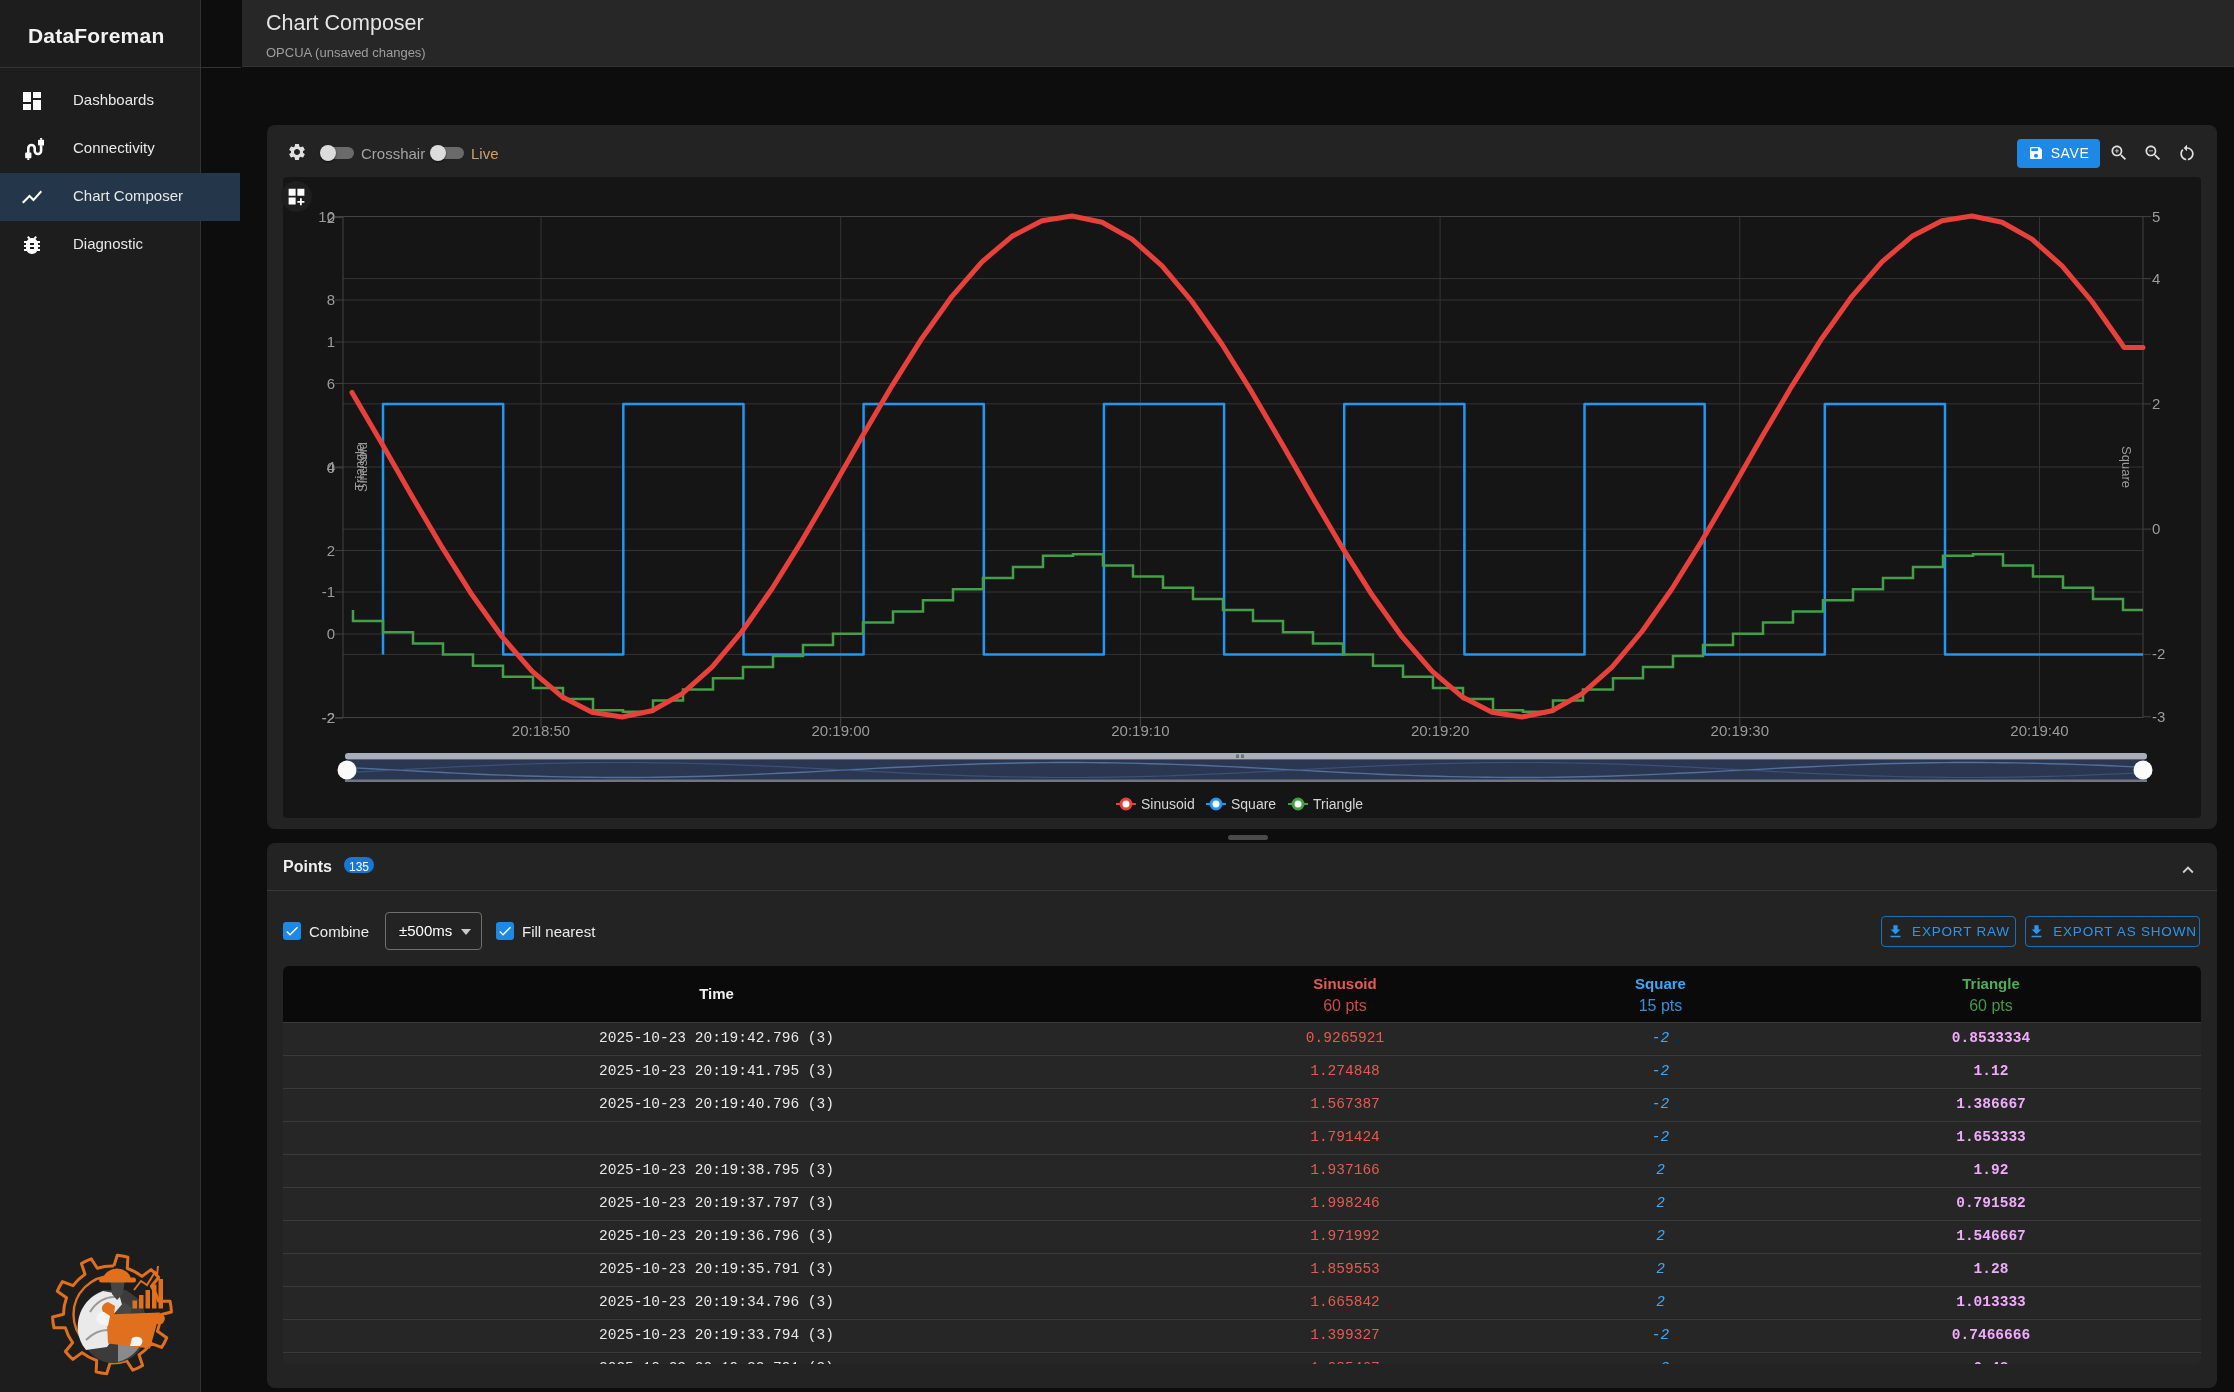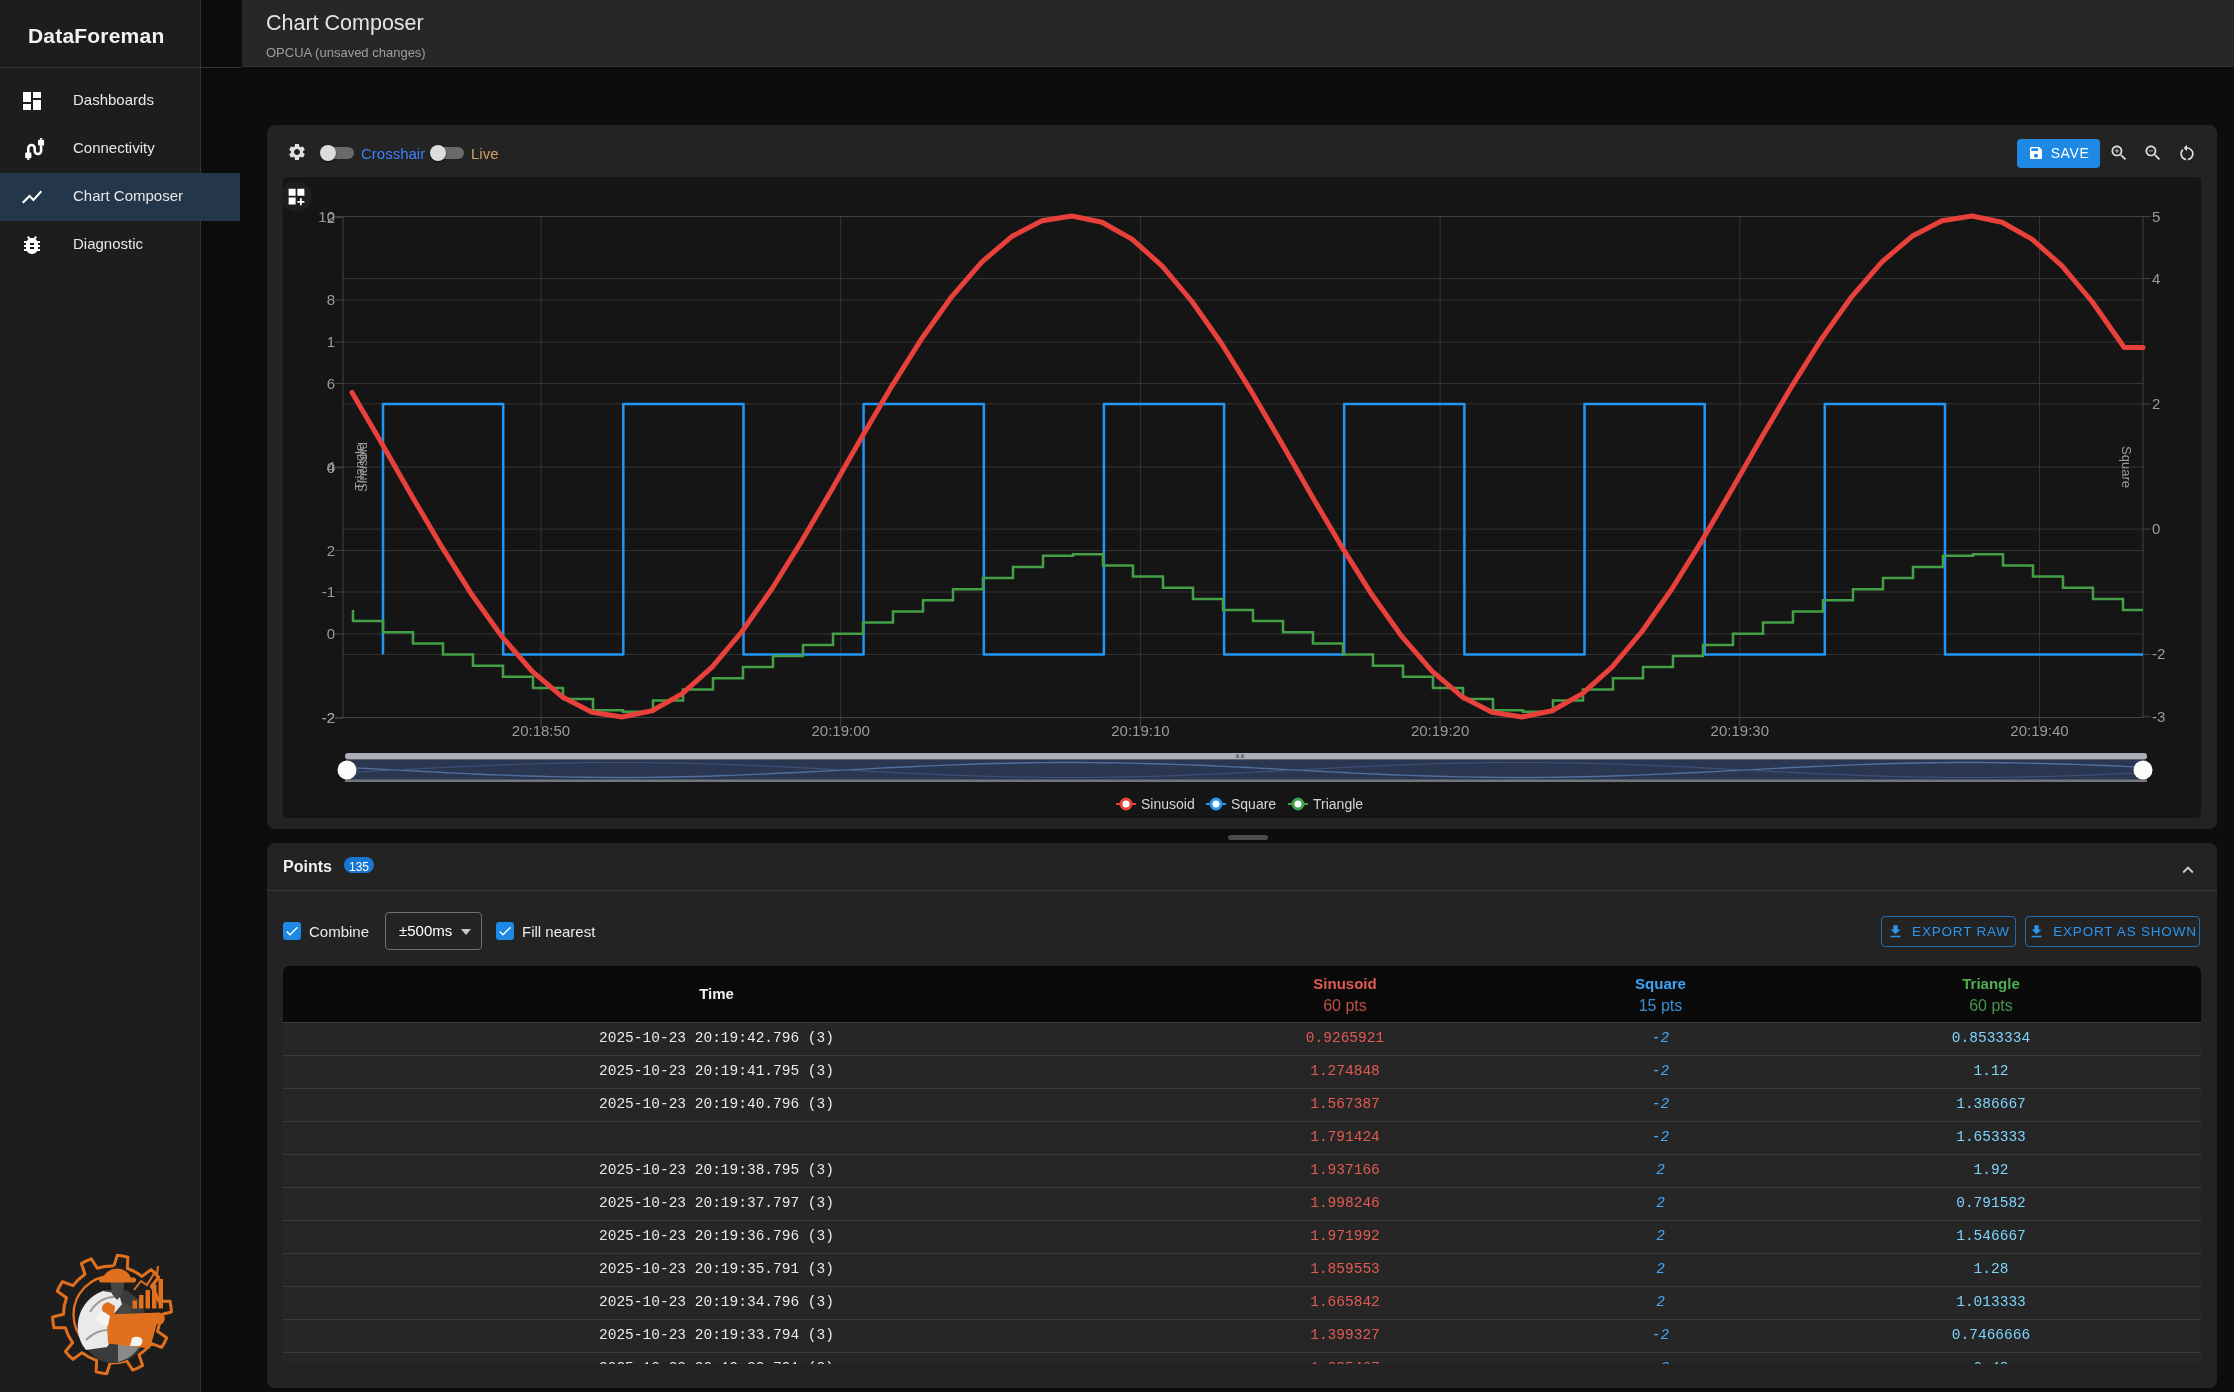--- a/index.html
+++ b/index.html
@@ -39,21 +39,21 @@
 
 #ptable { position:absolute; left:16px; top:123px; width:1918px; height:398px; border-radius:6px; overflow:hidden; background:#262626; }
 #thead { position:absolute; left:0; top:0; width:1918px; height:56px; background:#0a0a0a; }
 #thead .c { position:absolute; text-align:center; font-weight:bold; font-size:15px; }
 #thead .pts { font-weight:normal; font-size:16px; opacity:0.85; margin-top:5px; }
 .trow { position:absolute; left:0; width:1918px; height:33px; border-top:1px solid #3a3a3a; font-family:"Liberation Mono", monospace; font-size:14.5px; }
 .trow div { position:absolute; top:7px; text-align:center; }
 .ct  { left:0; width:867px; color:#e8e8e8; }
 .cs  { left:867px; width:390px; color:#e25b52; }
 .cq  { left:1257px; width:241px; color:#42a5f5; font-style:italic; }
-.cg  { left:1498px; width:420px; color:#7dd3fc; }
+.cg  { left:1498px; width:420px; color:#f0abfc;font-weight:bold; }
 #grip { position:absolute; left:1228px; top:835px; width:40px; height:5px; border-radius:3px; background:#4a4a4a; }
 .icw { fill:#e0e0e0; }
 </style>
 </head>
 <body>
 
 <div id="sidebar">
   <div id="brand">DataForeman</div>
   <div class="topline"></div>
   <div class="mitem" style="top:77px;">
@@ -117,21 +117,21 @@
   <div class="sub">OPCUA (unsaved changes)</div>
 </div>
 
 <div id="cpanel">
   <svg class="abs" style="left:20px;top:17px;" width="20" height="20" viewBox="0 0 24 24">
       <path class="icw" d="M19.14 12.94c.04-.3.06-.61.06-.94 0-.32-.02-.64-.07-.94l2.03-1.58c.18-.14.23-.41.12-.61l-1.92-3.32c-.12-.22-.37-.29-.59-.22l-2.39.96c-.5-.38-1.03-.7-1.62-.94l-.36-2.54c-.04-.24-.24-.41-.48-.41h-3.84c-.24 0-.43.17-.47.41l-.36 2.54c-.59.24-1.13.57-1.62.94l-2.39-.96c-.22-.08-.47 0-.59.22L2.74 8.87c-.12.21-.08.47.12.61l2.03 1.58c-.05.3-.09.63-.09.94s.02.64.07.94l-2.03 1.58c-.18.14-.23.41-.12.61l1.92 3.32c.12.22.37.29.59.22l2.39-.96c.5.38 1.03.7 1.62.94l.36 2.54c.05.24.24.41.48.41h3.84c.24 0 .44-.17.47-.41l.36-2.54c.59-.24 1.13-.56 1.62-.94l2.39.96c.22.08.47 0 .59-.22l1.92-3.32c.12-.22.07-.47-.12-.61l-2.01-1.58zM12 15.6c-1.98 0-3.6-1.62-3.6-3.6s1.62-3.6 3.6-3.6 3.6 1.62 3.6 3.6-1.62 3.6-3.6 3.6z"></path>
     </svg>
   <div class="tog" style="left:57px;">
       <div class="knob"></div>
     </div>
-  <div class="abs" style="left:94px;top:20px;font-size:15px;color:#3b82f6;">Crosshair</div>
+  <div class="abs" style="left:94px;top:20px;font-size:15px;color:#a3a3a3;">Crosshair</div>
   <div class="tog" style="left:167px;">
       <div class="knob"></div>
     </div>
   <div class="abs" style="left:204px;top:20px;font-size:15px;color:#cfa065;">Live</div>
   <div id="savebtn"><svg width="16" height="16" viewBox="0 0 24 24" style="vertical-align:-3px;margin-right:7px;">
         <path fill="#fff" d="M17 3H5c-1.11 0-2 .9-2 2v14c0 1.1.89 2 2 2h14c1.1 0 2-.9 2-2V7l-4-4zm-5 16c-1.66 0-3-1.34-3-3s1.34-3 3-3 3 1.34 3 3-1.34 3-3 3zm3-10H5V5h10v4z"></path>
       </svg>SAVE</div>
   <svg class="abs" style="left:1842px;top:18px;" width="20" height="20" viewBox="0 0 24 24">
       <path class="icw" d="M15.5 14h-.79l-.28-.27C15.41 12.59 16 11.11 16 9.5 16 5.91 13.09 3 9.5 3S3 5.91 3 9.5 5.91 16 9.5 16c1.61 0 3.09-.59 4.23-1.57l.27.28v.79l5 4.99L20.49 19l-4.99-5zm-6 0C7.01 14 5 11.99 5 9.5S7.01 5 9.5 5 14 7.01 14 9.5 11.99 14 9.5 14zm2.5-4h-2v2H9v-2H7V9h2V7h1v2h2v1z"></path>
     </svg>

